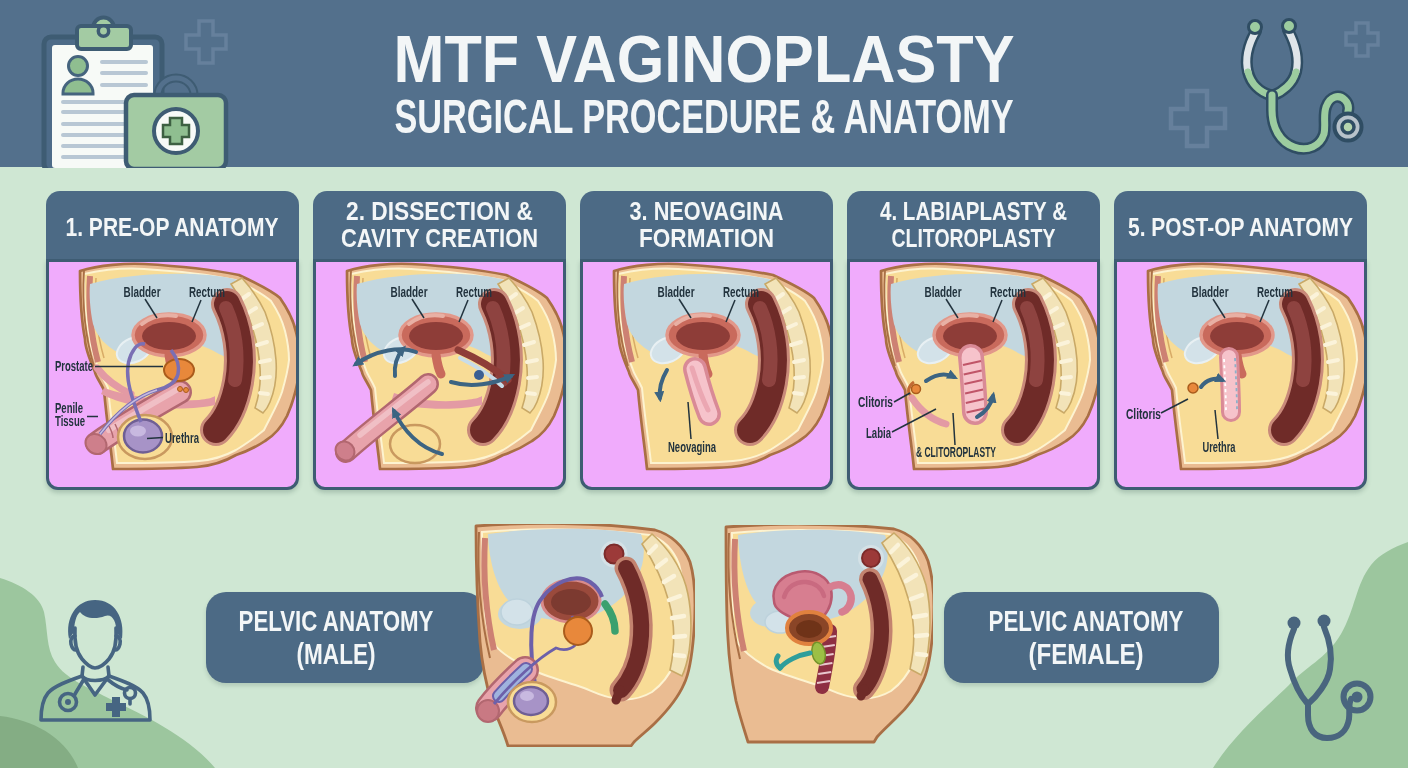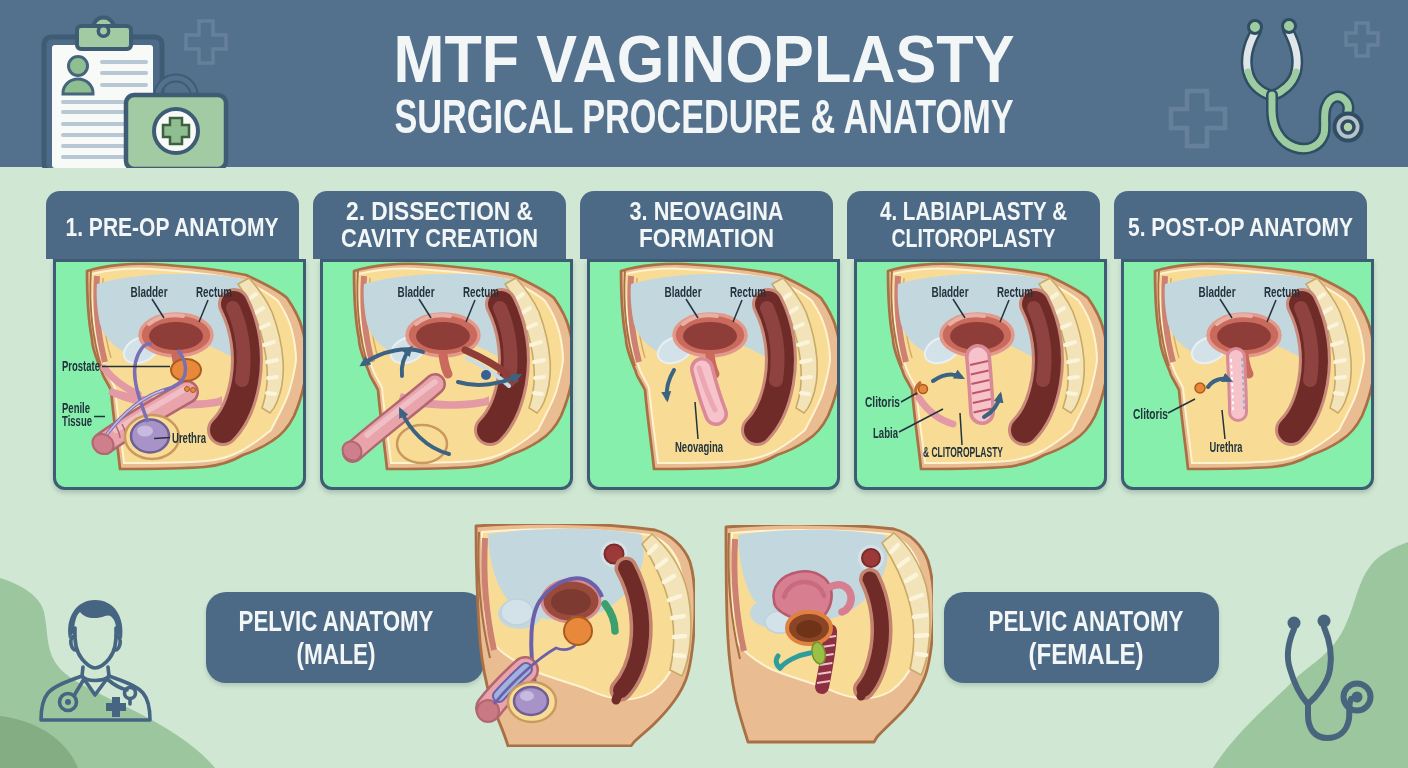--- a/index.html
+++ b/index.html
@@ -1,18 +1,18 @@
 <!DOCTYPE html>
 <html><head><meta charset="utf-8"><style>
 html,body{margin:0;padding:0}
 .page{position:relative;width:1408px;height:768px;background:#cfe7d3;overflow:hidden;font-family:"Liberation Sans",sans-serif}
 .header{position:absolute;left:0;top:0;width:1408px;height:167px;background:#53708c}
 .panel{position:absolute;top:191px;width:253px;height:299px}
 .pband{position:absolute;left:0;top:0;width:253px;height:68px;background:#4c6a85;border-radius:14px 14px 0 0}
-.pwhite{position:absolute;left:7px;top:68px;width:247px;height:225px;background:#86efac;border:3px solid #3e5c73;border-radius:0 0 12px 12px;overflow:hidden;box-shadow:0 3px 4px rgba(60,90,80,0.25)}
+.pwhite{position:absolute;left:0;top:68px;width:247px;height:225px;background:#f0abfc;border:3px solid #3e5c73;border-radius:0 0 12px 12px;overflow:hidden;box-shadow:0 3px 4px rgba(60,90,80,0.25)}
 .box{position:absolute;background:#4c6a85;border-radius:20px;box-shadow:0 3px 4px rgba(60,90,80,0.2)}
 </style></head>
 <body>
 <div class="page">
 <div class="header"></div>
 <svg width="1408" height="768" viewBox="0 0 1408 768" style="position:absolute;left:0;top:0">
   <path d="M0,578 C22,585 40,596 44,612 C48,630 46,648 55,662 C66,680 90,688 112,700 C146,716 190,738 215,768 L0,768 Z" fill="#9cc69e"></path>
   <path d="M0,716 C34,720 66,738 78,768 L0,768 Z" fill="#84ad84"></path>
   <path d="M1408,542 C1392,548 1380,554 1371,565 C1356,584 1355,610 1341,634 C1326,659 1305,667 1289,685 C1271,703 1234,734 1213,768 L1408,768 Z" fill="#9cc69e"></path>
 </svg>

